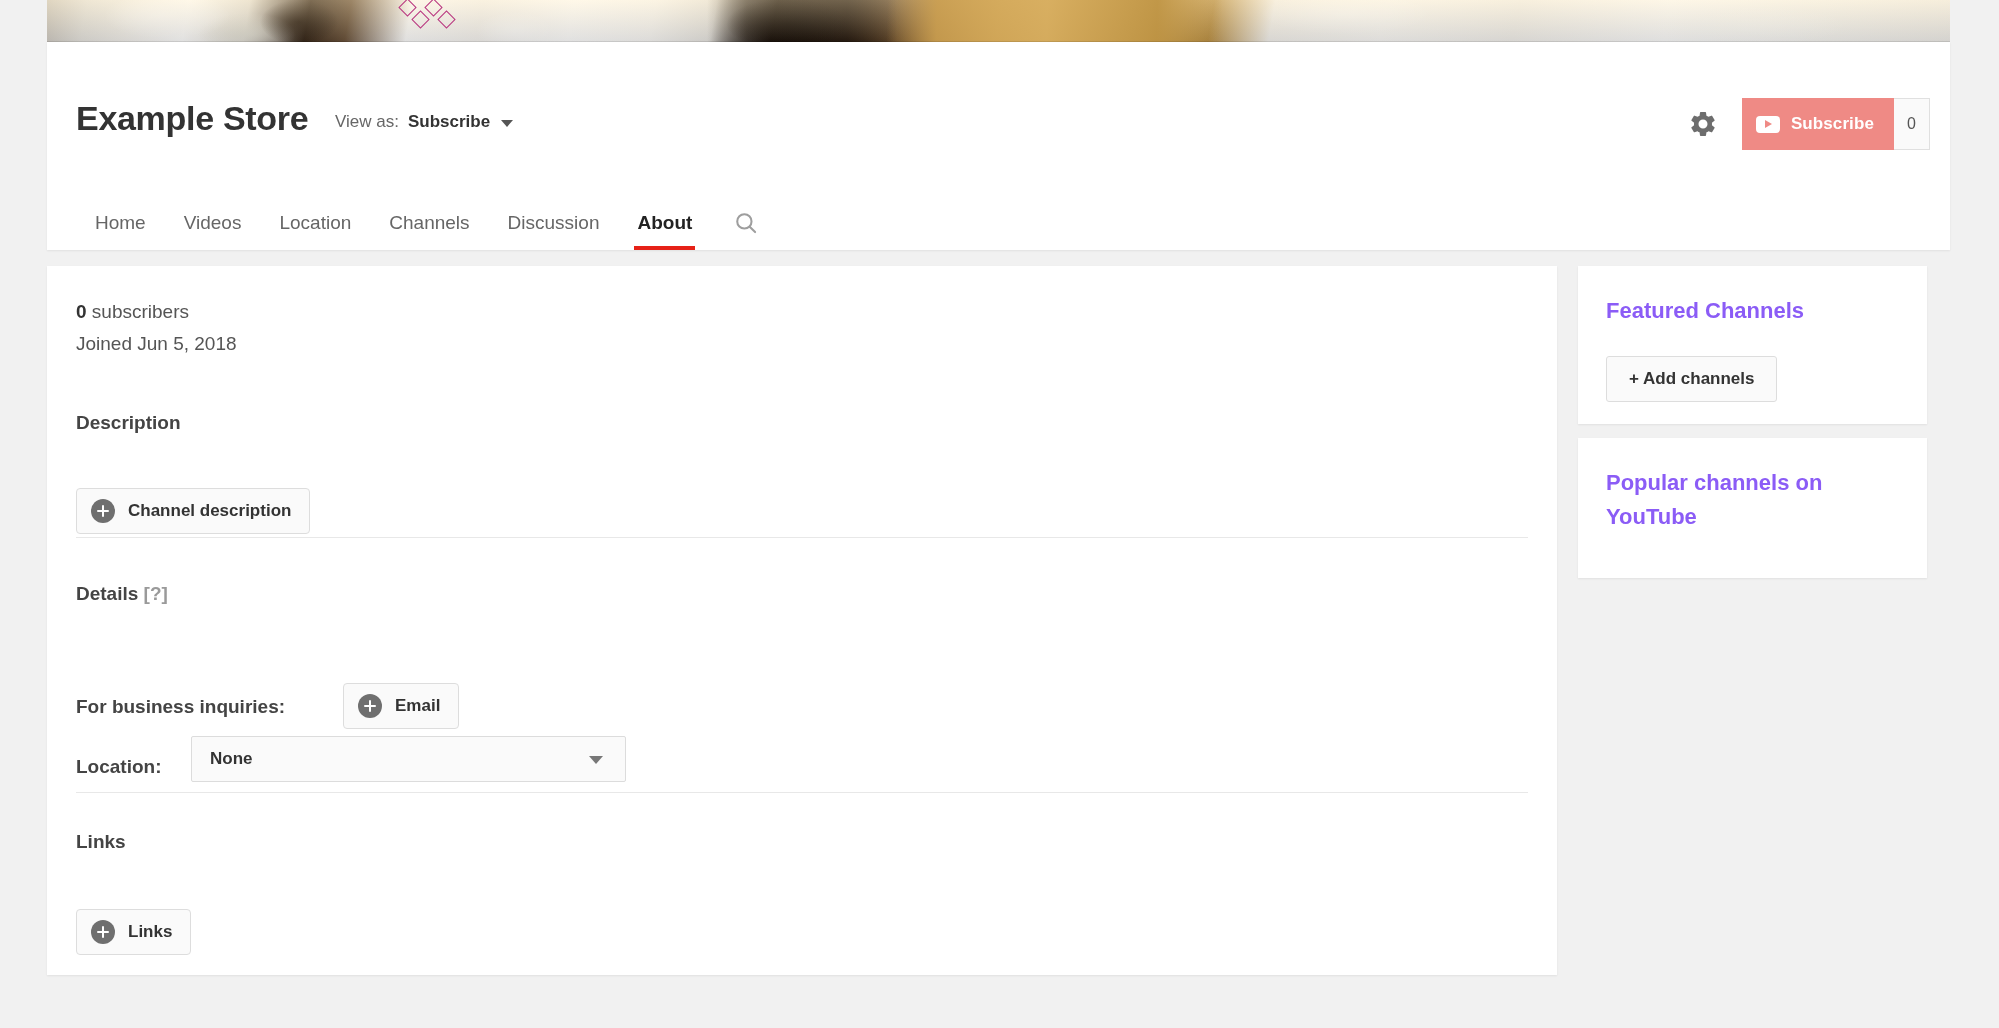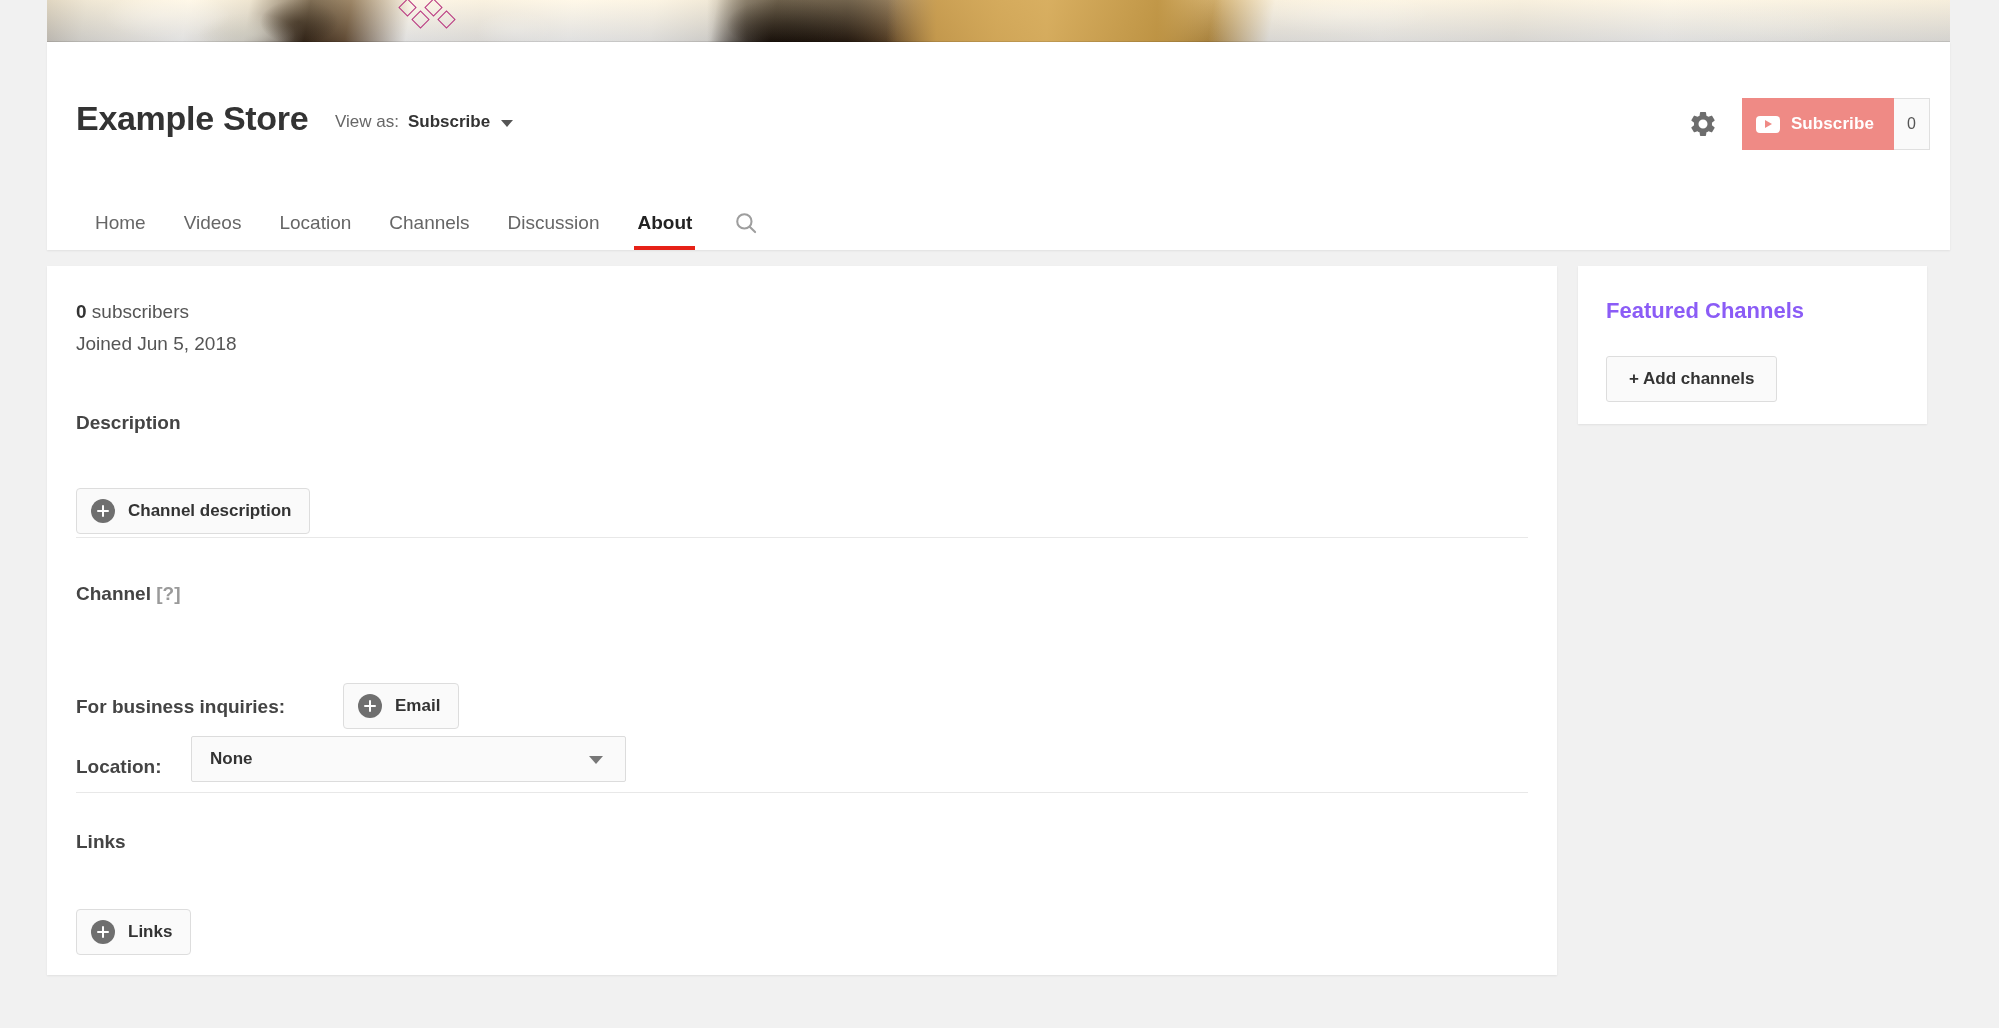--- a/index.html
+++ b/index.html
@@ -497,21 +497,21 @@
     <div class="section-title st-description">Description</div>
 
     <button class="chip-btn btn-channel-desc">
       <span class="plus-circle"></span>
       <span class="chip-label">Channel description</span>
     </button>
 
     <div class="hr hr-1"></div>
 
     <div class="section-title st-details">
-      <span>Channel </span><span class="muted-q">[?]</span>
+      <span>Details </span><span class="muted-q">[?]</span>
     </div>
 
     <div class="field-label fl-business">For business inquiries:</div>
 
     <button class="chip-btn btn-email">
       <span class="plus-circle"></span>
       <span class="chip-label">Email</span>
     </button>
 
     <div class="field-label fl-location">Location:</div>
@@ -529,14 +529,17 @@
       <span class="plus-circle"></span>
       <span class="chip-label">Links</span>
     </button>
   </div>
 
   <div class="side-card side-featured">
     <div class="side-title">Featured Channels</div>
     <button class="add-channels-btn">+ Add channels</button>
   </div>
 
+  <div class="side-card side-popular">
+    <div class="side-title">Popular channels on YouTube</div>
+  </div>
 
 </div>
 
 </body></html>

